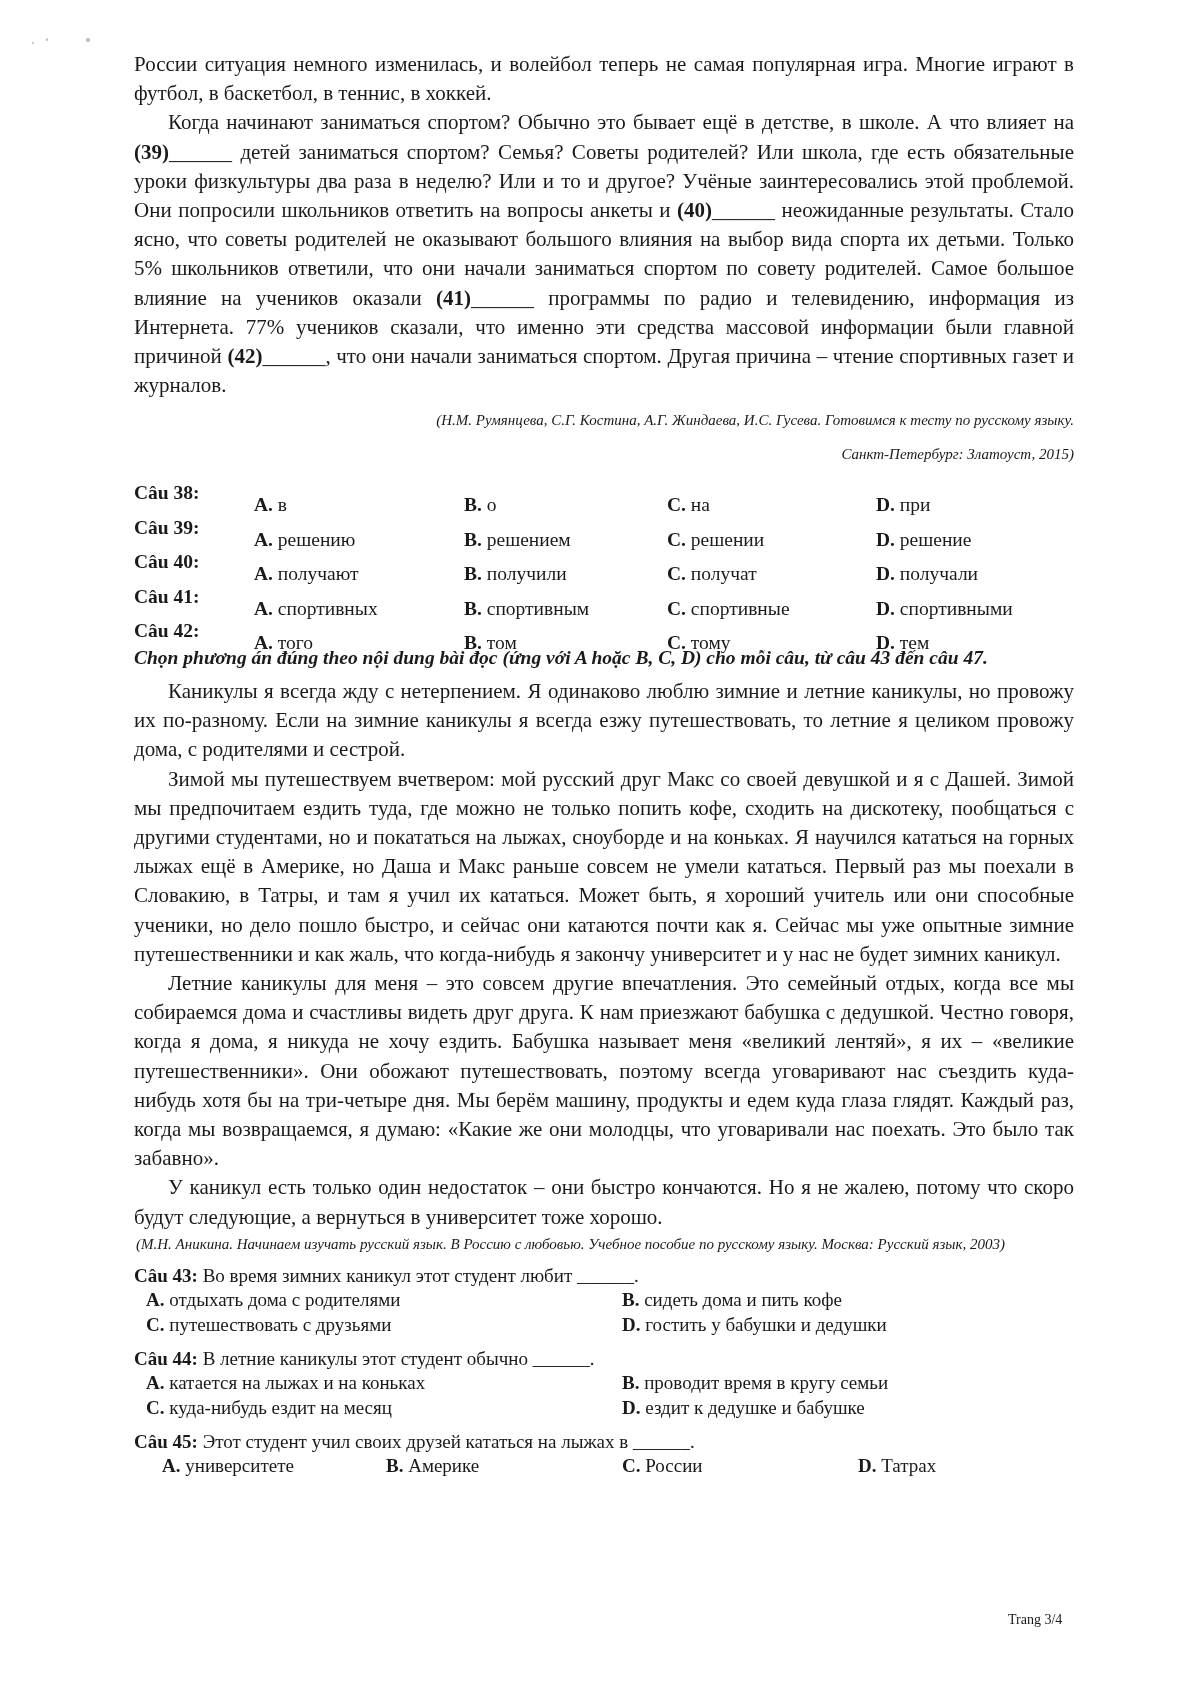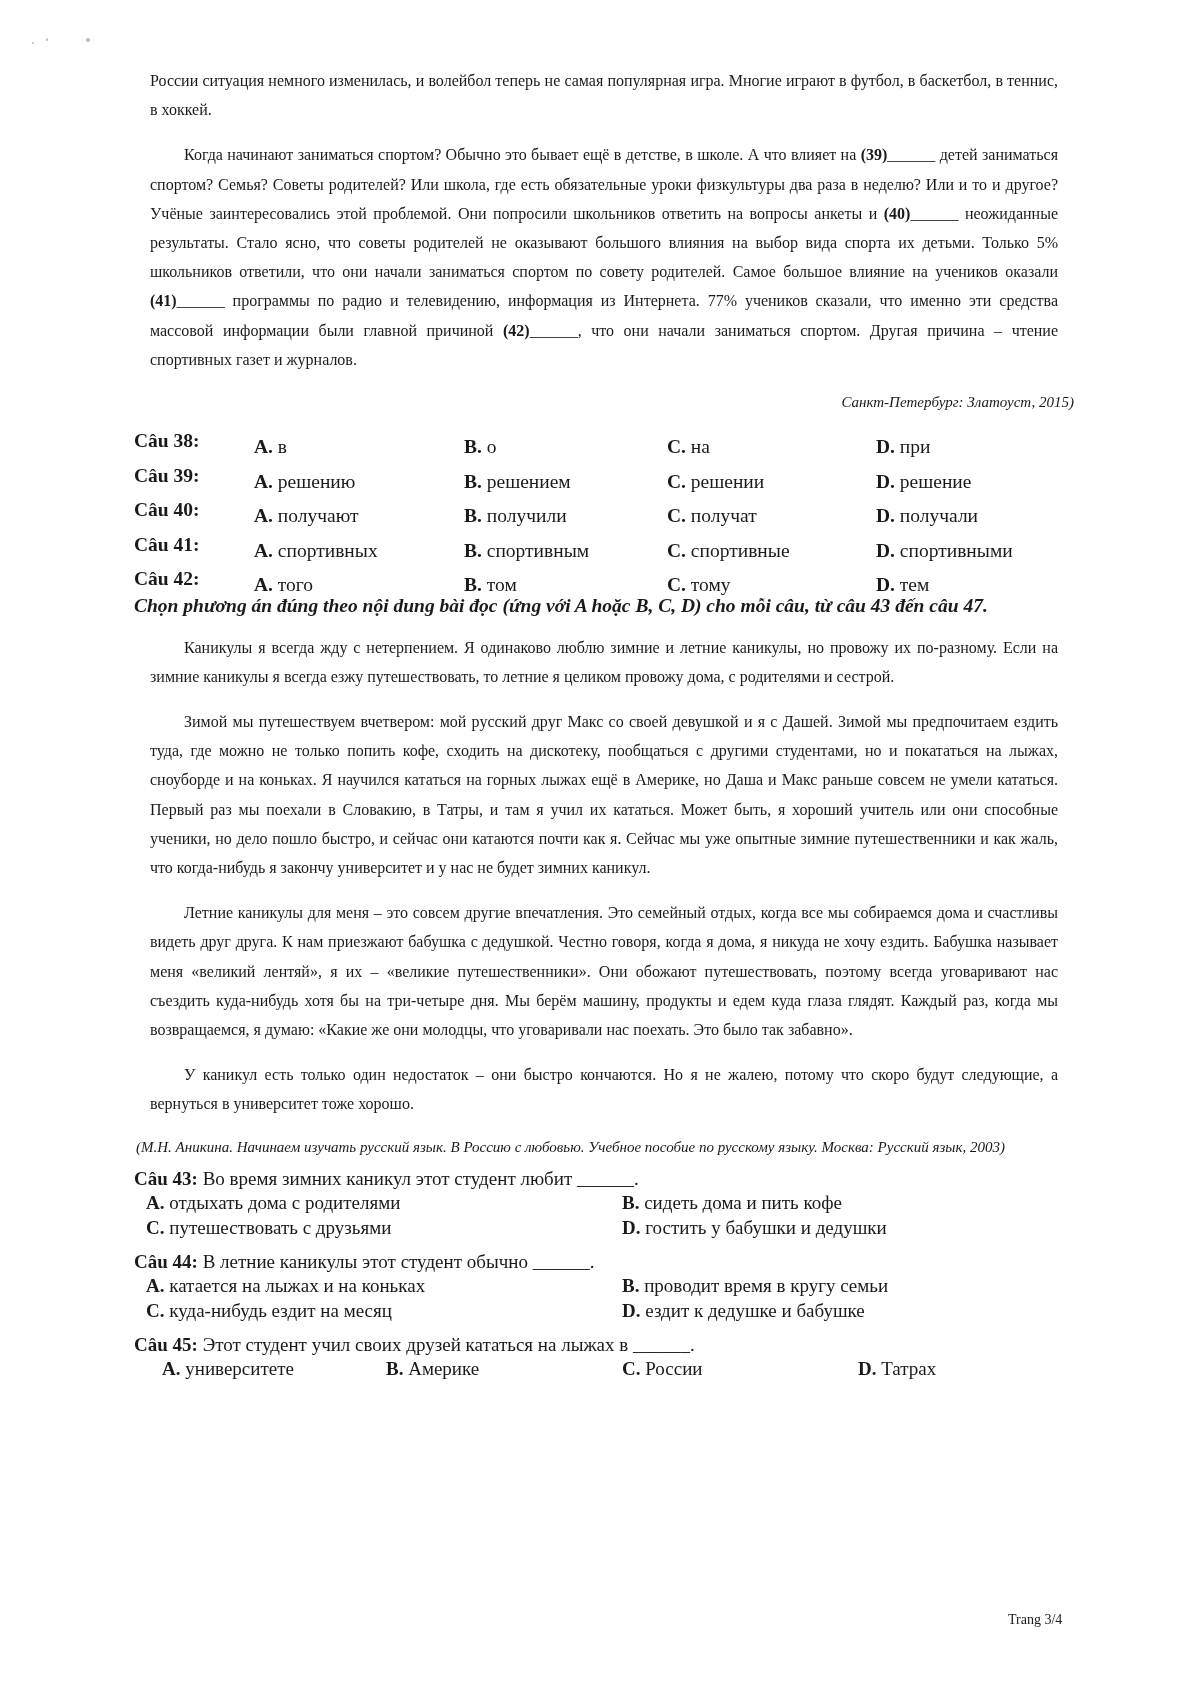--- a/index.html
+++ b/index.html
@@ -3,35 +3,35 @@
 <meta charset="utf-8">
 <style>
   html, body { margin: 0; padding: 0; background: #ffffff; }
   body {
     width: 1191px; height: 1684px; position: relative; overflow: hidden;
     font-family: "Liberation Serif", "DejaVu Serif", serif;
     color: #1a1a1a;
   }
   .page { position: absolute; left: 134px; top: 50px; width: 940px; }
   .p {
-    font-size: 16px; line-height: 29.2px; text-align: justify; margin: 16px;
+    font-size: 21px; line-height: 29.2px; text-align: justify; margin: 0;
   }
   .p.indent { text-indent: 34px; }
   .blank { font-weight: bold; }
   .source {
     font-style: italic; font-size: 15px; text-align: right; margin: 0;
   }
   .src1 { margin-top: 8px; line-height: 24px; }
   .src2 { margin-top: 10px; line-height: 24px; }
   .src3 { margin-top: 0; font-size: 15px; line-height: 24px; text-align: left; padding-left: 2px; }
 
   .mcq { margin-top: 16px; }
   .mcq-row { position: relative; height: 34.5px; font-size: 19.5px; }
   .mcq-row .qlabel { position: absolute; left: 0; top: 0; font-weight: bold; }
-  .mcq-row .opt { position: absolute; top: 6px; }
+  .mcq-row .opt { position: absolute; top: 12px; }
   .mcq-row .opt.a { left: 120px; }
   .mcq-row .opt.b { left: 330px; }
   .mcq-row .opt.c { left: 533px; }
   .mcq-row .opt.d { left: 742px; }
   .letter { font-weight: bold; }
 
   .instruction {
     font-weight: bold; font-style: italic; font-size: 19.5px; line-height: 22px;
     margin: 0; margin-top: -8px;
   }
@@ -62,20 +62,21 @@
 
 <div class="speck" style="left:32px;top:42px;width:2px;height:2px;"></div>
 <div class="speck" style="left:46px;top:38px;width:2px;height:3px;"></div>
 <div class="speck" style="left:86px;top:38px;width:4px;height:4px;"></div>
 
 <div class="page">
 
   <section>
     <p class="p"><span>России ситуация немного изменилась, и волейбол теперь не самая популярная игра. Многие играют в футбол, в баскетбол, в теннис, в хоккей.</span></p>
     <p class="p indent"><span>Когда начинают заниматься спортом? Обычно это бывает ещё в детстве, в школе. А что влияет на </span><span class="blank">(39)</span><span>______ детей заниматься спортом? Семья? Советы родителей? Или школа, где есть обязательные уроки физкультуры два раза в неделю? Или и то и другое? Учёные заинтересовались этой проблемой. Они попросили школьников ответить на вопросы анкеты и </span><span class="blank">(40)</span><span>______ неожиданные результаты. Стало ясно, что советы родителей не оказывают большого влияния на выбор вида спорта их детьми. Только 5% школьников ответили, что они начали заниматься спортом по совету родителей. Самое большое влияние на учеников оказали </span><span class="blank">(41)</span><span>______ программы по радио и телевидению, информация из Интернета. 77% учеников сказали, что именно эти средства массовой информации были главной причиной </span><span class="blank">(42)</span><span>______, что они начали заниматься спортом. Другая причина – чтение спортивных газет и журналов.</span></p>
+    <p class="source src1">(Н.М. Румянцева, С.Г. Костина, А.Г. Жиндаева, И.С. Гусева. Готовимся к тесту по русскому языку.</p>
     <p class="source src2">Санкт-Петербург: Златоуст, 2015)</p>
   </section>
 
   <section class="mcq">
     <div class="mcq-row">
       <span class="qlabel">Câu 38:</span>
       <span class="opt a"><span class="letter">A.</span><span> в</span></span>
       <span class="opt b"><span class="letter">B.</span><span> о</span></span>
       <span class="opt c"><span class="letter">C.</span><span> на</span></span>
       <span class="opt d"><span class="letter">D.</span><span> при</span></span>

